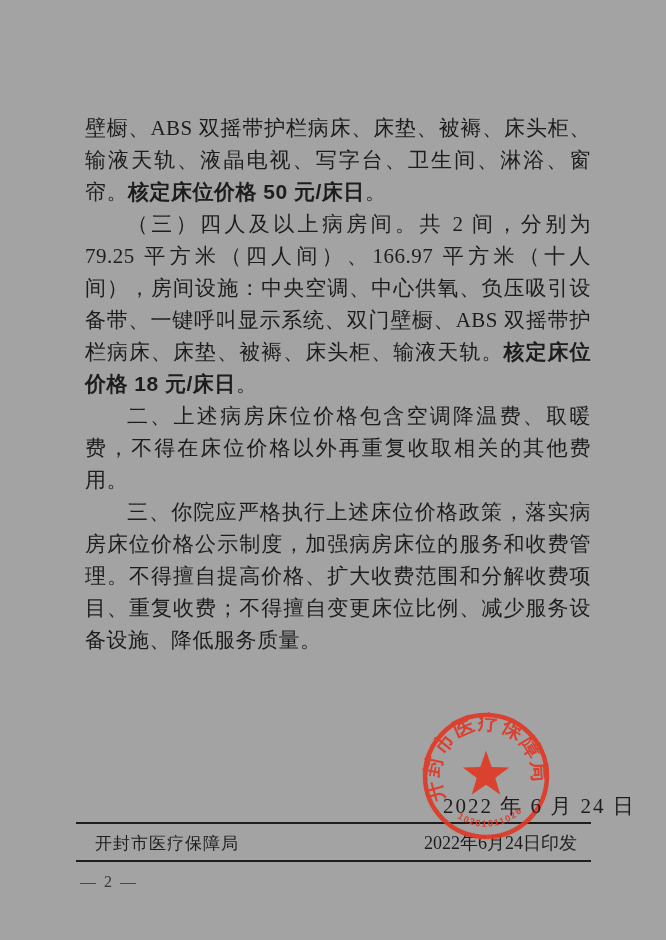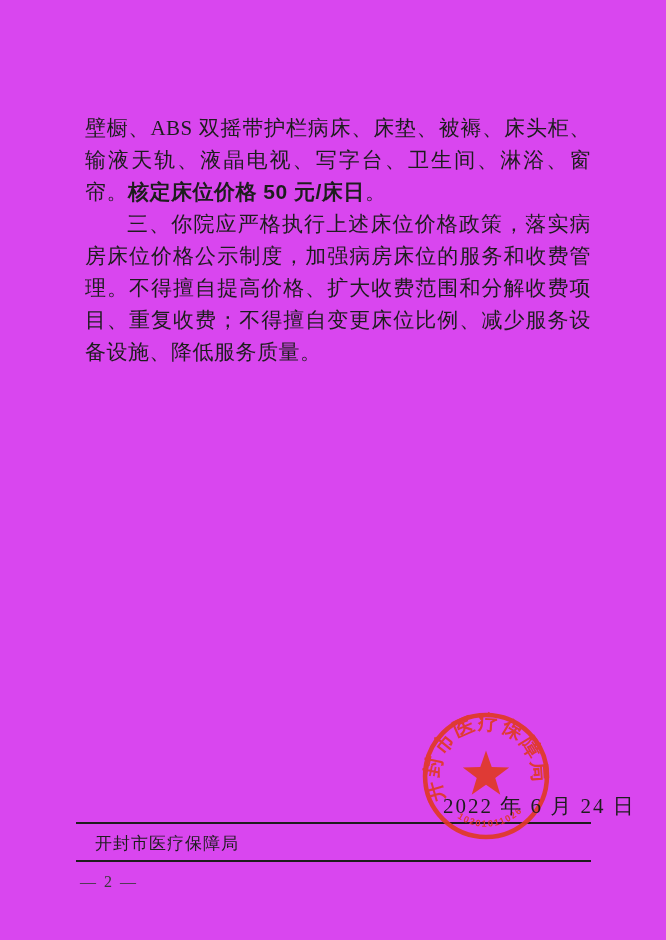--- a/index.html
+++ b/index.html
@@ -1,19 +1,19 @@
 <!DOCTYPE html>
 <html><head>
 <meta charset="utf-8">
 <style>
   html,body{margin:0;padding:0;background:#ffffff;}
   .page{
     position:relative;
     width:666px;height:940px;
-    background:#d946ef;
+    background:#a3a3a3;
     overflow:hidden;
     font-family:"Liberation Serif","DejaVu Serif",serif;
     color:#1d1d1d;
   }
   .doc-body{
     position:absolute;
     left:85px;top:112px;width:506px;
     font-size:21px;
     line-height:32px;
     text-align:justify;
@@ -67,20 +67,22 @@
     letter-spacing:2px;
   }
 </style>
 </head>
 <body>
 
 <div class="page">
 
   <div class="doc-body">
     <p><span>壁橱、ABS 双摇带护栏病床、床垫、被褥、床头柜、输液天轨、液晶电视、写字台、卫生间、淋浴、窗帘。</span><span class="bold-seg">核定床位价格 50 元/床日</span><span>。</span></p>
+    <p class="indent"><span>（三）四人及以上病房间。共 2 间，分别为 79.25 平方米（四人间）、166.97 平方米（十人间），房间设施：中央空调、中心供氧、负压吸引设备带、一键呼叫显示系统、双门壁橱、ABS 双摇带护栏病床、床垫、被褥、床头柜、输液天轨。</span><span class="bold-seg">核定床位价格 18 元/床日</span><span>。</span></p>
+    <p class="indent"><span>二、上述病房床位价格包含空调降温费、取暖费，不得在床位价格以外再重复收取相关的其他费用。</span></p>
     <p class="indent"><span>三、你院应严格执行上述床位价格政策，落实病房床位价格公示制度，加强病房床位的服务和收费管理。不得擅自提高价格、扩大收费范围和分解收费项目、重复收费；不得擅自变更床位比例、减少服务设备设施、降低服务质量。</span></p>
   </div>
 
   <svg class="seal" viewBox="0 0 128 128" xmlns="http://www.w3.org/2000/svg">
     <defs>
       <path id="seal-top-arc" d="M 19.6 75.9 A 46 46 0 1 1 108.4 75.9" fill="none"></path>
       <path id="seal-bottom-arc" d="M 31.9 102.3 A 50 50 0 0 0 96.1 102.3" fill="none"></path>
     </defs>
     <circle cx="64" cy="64" r="60" fill="none" stroke-width="4.5" stroke="#e03a27"></circle>
     <polygon points="64,39 69.64,55.23 86.83,55.58 73.13,65.97 78.11,82.42 64,72.6 49.89,82.42 54.87,65.97 41.17,55.58 58.36,55.23" fill="#e03a27"></polygon>
@@ -90,18 +92,19 @@
     <text transform="rotate(-6 64 64)" font-size="9" font-weight="bold" letter-spacing="1.5" font-family="'Liberation Sans','DejaVu Sans',sans-serif" fill="#e03a27">
       <textPath href="#seal-bottom-arc" startOffset="50%" text-anchor="middle">4102010110264</textPath>
     </text>
   </svg>
 
   <div class="date-line">2022 年 6 月 24 日</div>
 
   <div class="footer-rule rule-top"></div>
   <div class="footer-row">
     <span class="footer-issuer">开封市医疗保障局</span>
+    <span class="footer-print">2022年6月24日印发</span>
   </div>
   <div class="footer-rule rule-bottom"></div>
 
   <div class="page-number">— 2 —</div>
 
 </div>
 
 </body></html>

